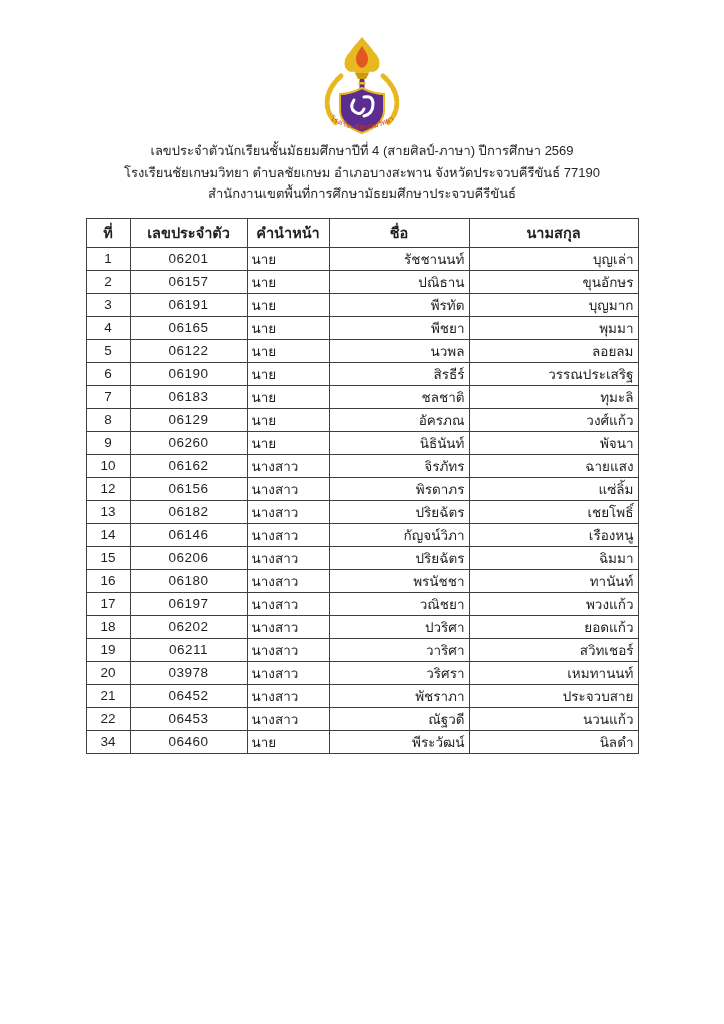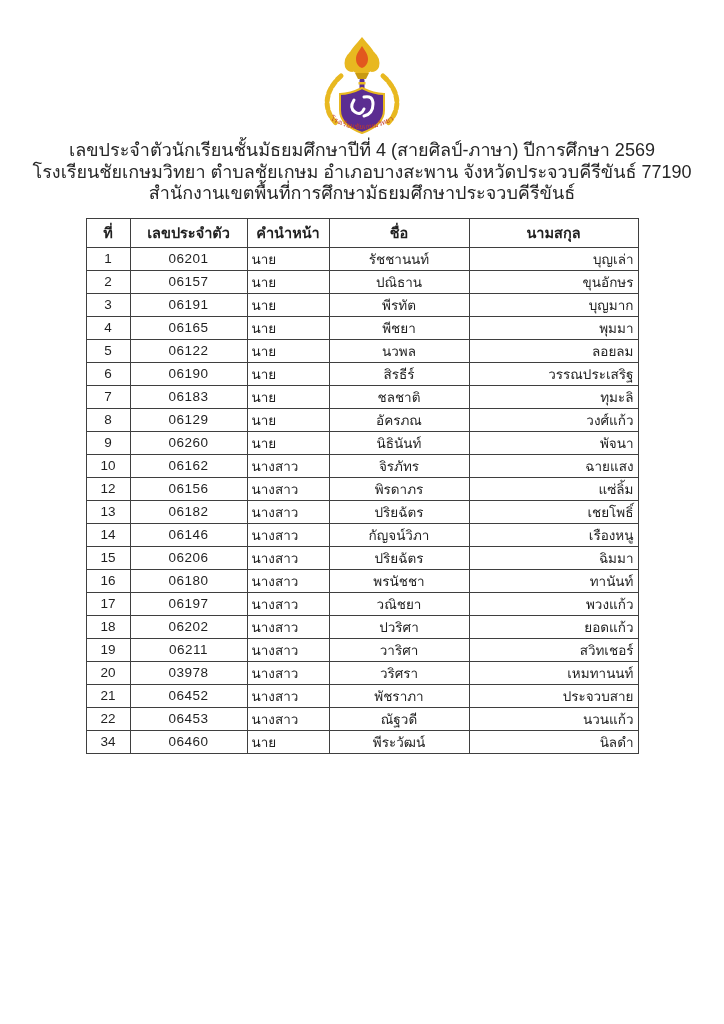--- a/index.html
+++ b/index.html
@@ -15,21 +15,21 @@
     font-family: "Liberation Sans", sans-serif;
     color: #222222;
     overflow: hidden;
   }
   .emblem {
     display: block;
     margin: 36px auto 4px auto;
   }
   .titles {
     text-align: center;
-    font-size: 18px;
+    font-size: 13px;
     line-height: 21.5px;
     color: #262626;
   }
   table.student-table {
     border-collapse: collapse;
     table-layout: fixed;
     width: 552px;
     margin: 13px auto 0 auto;
   }
   table.student-table th,
@@ -46,21 +46,21 @@
     font-weight: bold;
     text-align: center;
   }
   table.student-table td {
     height: 21px;
     font-size: 13.5px;
   }
   td.col0 { text-align: center; }
   td.col1 { text-align: center; letter-spacing: 0.5px; }
   td.col2 { text-align: left; padding-left: 10px; margin-left: 22px; }
-  td.col3 { text-align: center; padding-left: 10px; }
+  td.col3 { text-align: right; padding-left: 10px; }
   td.col4 { text-align: right; padding-left: 10px; }
 </style>
 </head>
 <body>
 
 <div class="page">
 
   <svg class="emblem" width="94" height="100" viewBox="0 0 94 100">
 
     <path d="M26,40 C9,55 8,74 21,87" fill="none" stroke-width="5" stroke-dasharray="5 3" stroke-linecap="round" stroke="#E8B820"></path>

